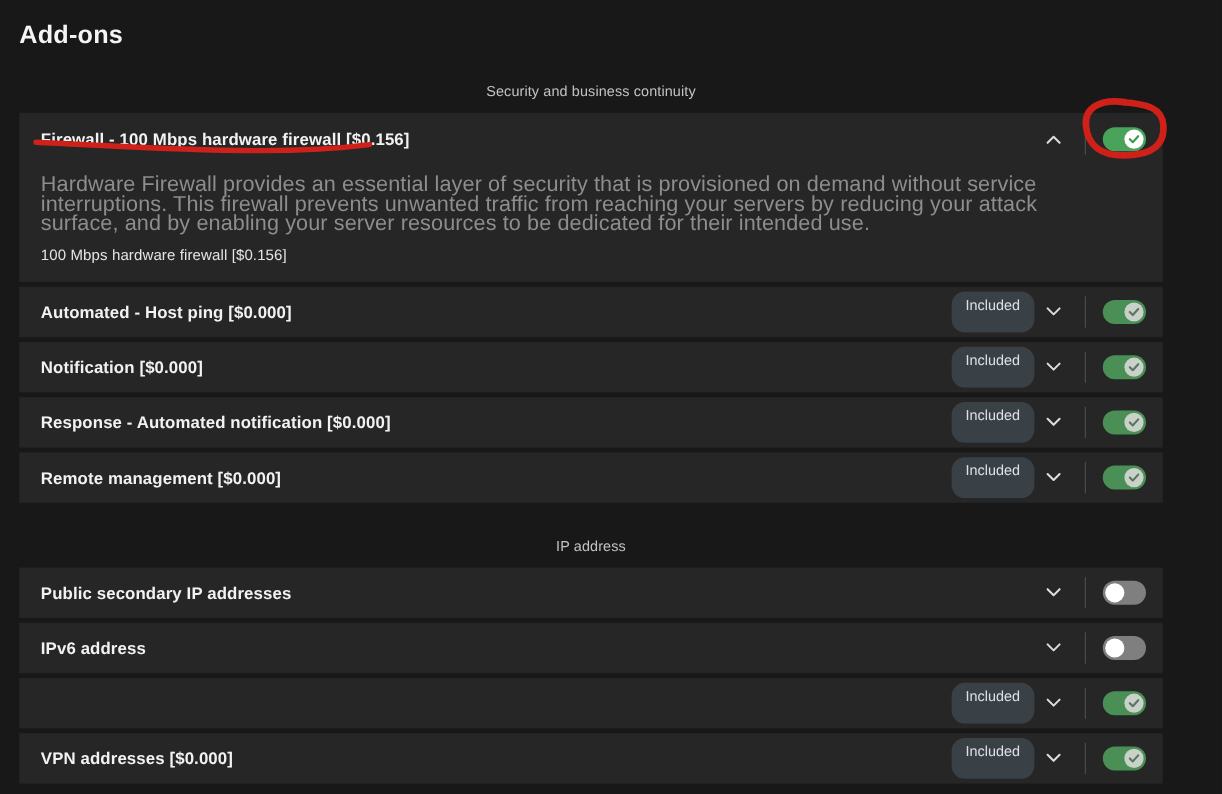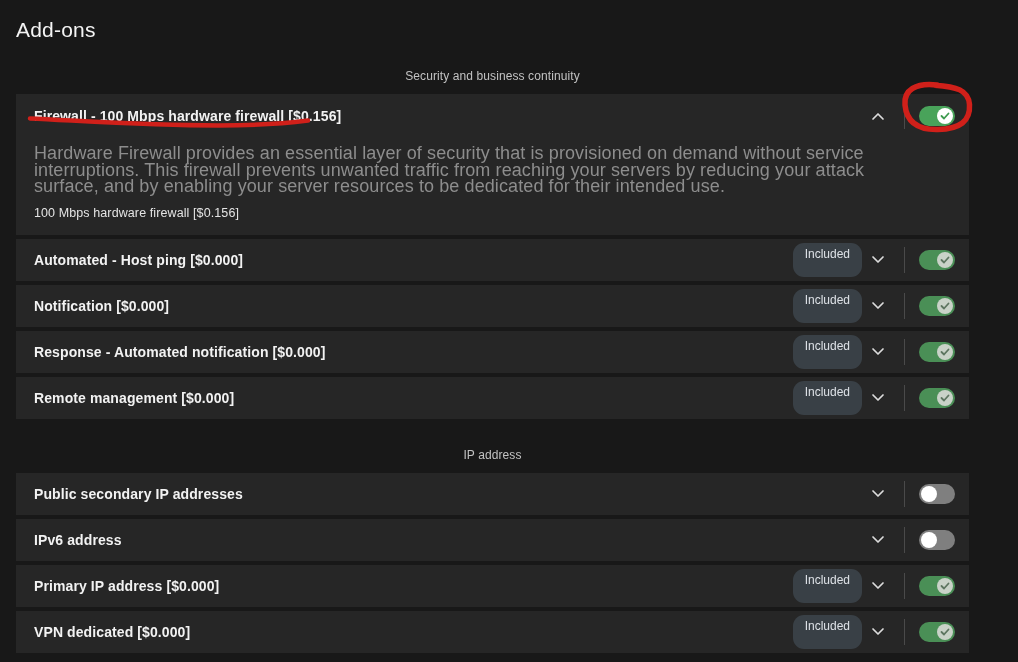--- a/index.html
+++ b/index.html
@@ -12,21 +12,21 @@
   .page {
     position: relative;
     width: 1018px; height: 662px;
   }
   .content {
     padding: 18px 0 0 16px;
   }
   h1.page-title {
     margin: 0 0 27px 0;
     font-size: 21px;
-    font-weight: 400;
+    font-weight: 700;
     color: #f4f4f4;
     letter-spacing: .2px;
   }
   .addon-section { width: 953px; }
   .addon-section + .addon-section { margin-top: 29px; }
   .section-label {
     font-size: 12px;
     color: #c2c2c2;
     margin: 0 0 11px 0;
     letter-spacing: .1px;
@@ -305,44 +305,43 @@
             
           </span>
         </button>
       </span>
     </div>
 
   </div>
 
   <div class="card">
     <div class="row">
-      <span class="row-title">Primary IP address [$0.000]</span>
-      <span class="row-controls">
-        <span class="badge">Included</span>
-        <button class="chev">
-          <svg width="14" height="9" viewBox="0 0 14 9">
-                      <path d="M2 2 L7 7 L12 2"></path>
-                    </svg>
-        </button>
-        <span class="vdivider"></span>
-        <button class="toggle on-muted">
-          <span class="knob">
-            <svg width="10" height="8" viewBox="0 0 10 8">
-                        <path d="M1.5 4 L4 6.5 L8.5 1.5"></path>
-                      </svg>
-          </span>
-        </button>
-      </span>
-    </div>
-
-  </div>
-
-  <div class="card">
-    <div class="row">
-      <span class="row-title">VPN dedicated [$0.000]</span>
+      <span class="row-controls">
+        <span class="badge">Included</span>
+        <button class="chev">
+          <svg width="14" height="9" viewBox="0 0 14 9">
+                      <path d="M2 2 L7 7 L12 2"></path>
+                    </svg>
+        </button>
+        <span class="vdivider"></span>
+        <button class="toggle on-muted">
+          <span class="knob">
+            <svg width="10" height="8" viewBox="0 0 10 8">
+                        <path d="M1.5 4 L4 6.5 L8.5 1.5"></path>
+                      </svg>
+          </span>
+        </button>
+      </span>
+    </div>
+
+  </div>
+
+  <div class="card">
+    <div class="row">
+      <span class="row-title">VPN addresses [$0.000]</span>
       <span class="row-controls">
         <span class="badge">Included</span>
         <button class="chev">
           <svg width="14" height="9" viewBox="0 0 14 9">
                       <path d="M2 2 L7 7 L12 2"></path>
                     </svg>
         </button>
         <span class="vdivider"></span>
         <button class="toggle on-muted">
           <span class="knob">

